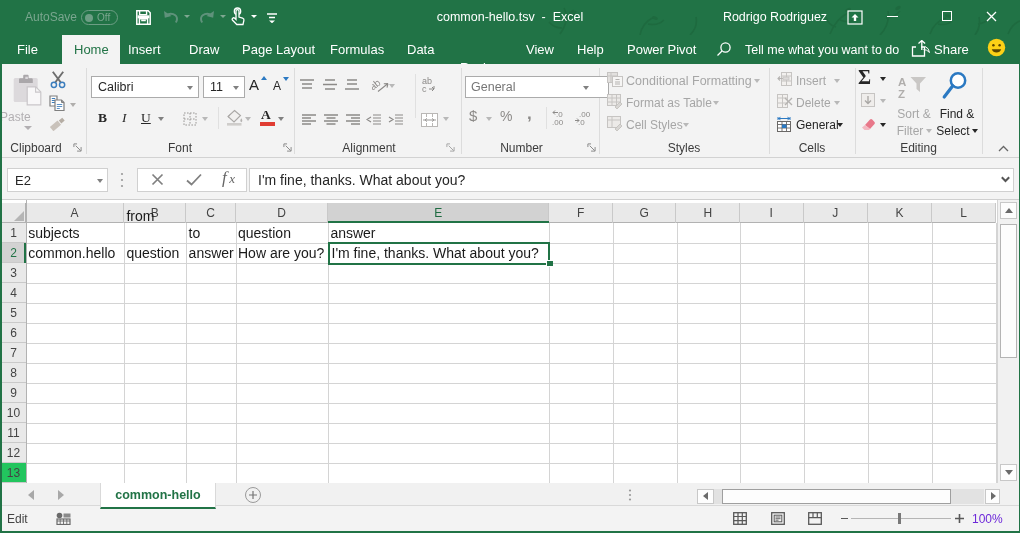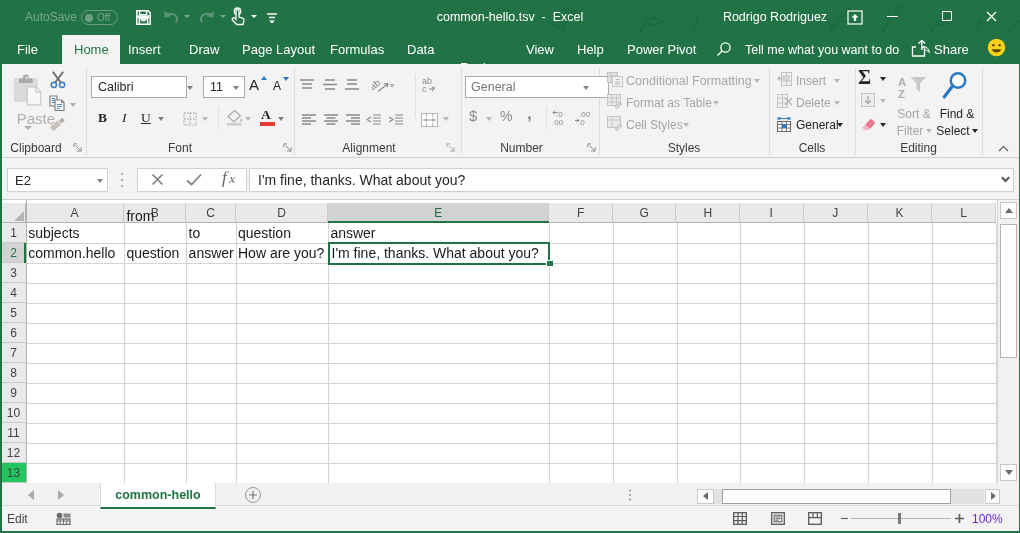--- a/index.html
+++ b/index.html
@@ -164,21 +164,21 @@
       <path d="M1 6 L5.5 1.5 L10 6" stroke="#666" stroke-width="1.3" fill="none"></path>
     </svg>
 
   <svg class="ab" style="left:13px;top:9px;" width="29" height="33" viewBox="0 0 29 33">
     <rect x="0.7" y="4.9" width="24" height="24" rx="1.5" fill="#dcd9dc"></rect>
     <path d="M6 9.9 v-3.5 a1.2 1.2 0 0 1 1.2-1.2 h3 v-2.4 a1 1 0 0 1 1-1 h3.4 a1 1 0 0 1 1 1 v2.4 h3 a1.2 1.2 0 0 1 1.2 1.2 v3.5 z" fill="#aaa7aa"></path>
     <rect x="12.3" y="3.7" width="2.6" height="2.3" fill="#dcd9dc"></rect>
     <path d="M14.2 13.9 h8.6 l5 5 v13 h-13.6 z" fill="#f8f7f8" stroke="#c9c6c9" stroke-width="1.2"></path>
     <path d="M22.6 13.9 v5.2 h5.2" fill="none" stroke="#c9c6c9" stroke-width="1.1"></path>
   </svg>
-  <div class="ab" style="left:0;top:46px;width:55px;text-align:right;font-size:15px;color:#b2afb2;">Paste</div>
+  <div class="ab" style="left:0;top:46px;width:55px;text-align:left;font-size:12px;color:#b2afb2;">Paste</div>
   <div class="arr" style="left:24px;top:62px;border-left:4px solid transparent;border-right:4px solid transparent;border-top:4.5px solid #b2afb2;"></div>
 
   <svg class="ab" style="left:50px;top:6.5px;" width="16" height="18" viewBox="0 0 16 18">
     <path d="M13.2 0.8 L5.2 11.5 M2.8 0.8 L10.8 11.5" stroke="#6d6d6d" stroke-width="1.9" fill="none"></path>
     <circle cx="3.9" cy="13.8" r="2.6" stroke="#3b7dbd" stroke-width="1.5" fill="none"></circle>
     <circle cx="12.1" cy="13.8" r="2.6" stroke="#3b7dbd" stroke-width="1.5" fill="none"></circle>
   </svg>
 
   <svg class="ab" style="left:49px;top:31px;" width="16" height="17" viewBox="0 0 16 17">
     <path d="M1 1 h7 v10 h-7 z" fill="#fdfdfd" stroke="#7f7f7f" stroke-width="1.2"></path>
@@ -189,21 +189,21 @@
   </svg>
   <div class="arr da" style="left:70px;top:39px;border-top-color:#b0aeac;"></div>
 
   <svg class="ab" style="left:49px;top:52px;" width="18" height="15" viewBox="0 0 18 15">
     <g transform="rotate(-40 9 7.5)">
       <rect x="0.5" y="5" width="10" height="5.5" fill="#c9c2bb"></rect>
       <rect x="11.5" y="5.8" width="4.5" height="3.8" fill="#b5ada4"></rect>
     </g>
   </svg>
 
-  <div class="ab" style="left:91px;top:12px;width:96px;height:22px;background:#fff;border:1px solid #ababab;">
+  <div class="ab" style="left:91px;top:12px;width:108px;height:22px;background:#fff;border:1px solid #ababab;">
     <div class="ab" style="left:6px;top:3px;font-size:12.5px;color:#262626;">Calibri</div>
     <div class="arr da" style="left:95px;top:9px;"></div>
   </div>
 
   <div class="ab" style="left:203px;top:12px;width:42px;height:22px;background:#fff;border:1px solid #ababab;">
     <div class="ab" style="left:6px;top:3px;font-size:12.5px;color:#262626;">11</div>
     <div class="arr da" style="left:29px;top:9px;"></div>
   </div>
 
   <div class="ab" style="left:249px;top:12px;font-size:15px;color:#262626;">A</div>

